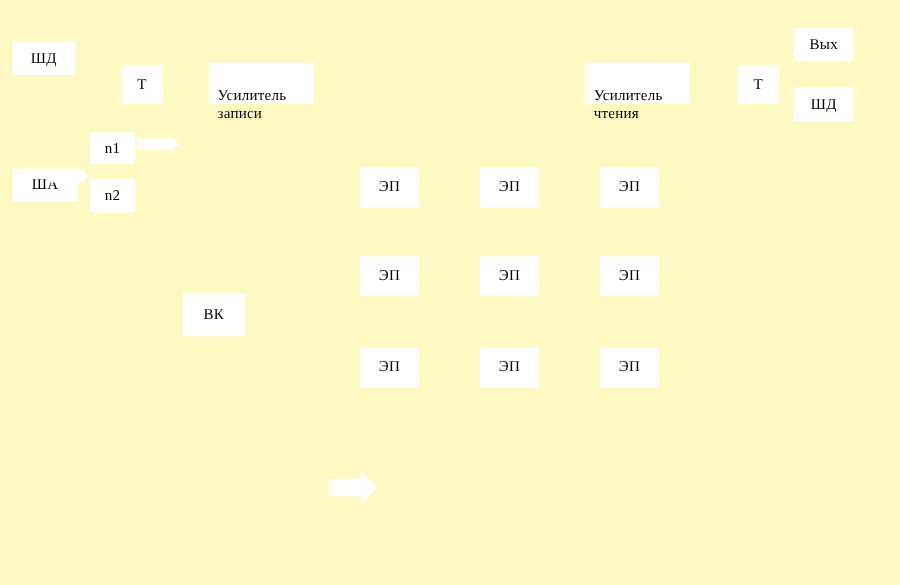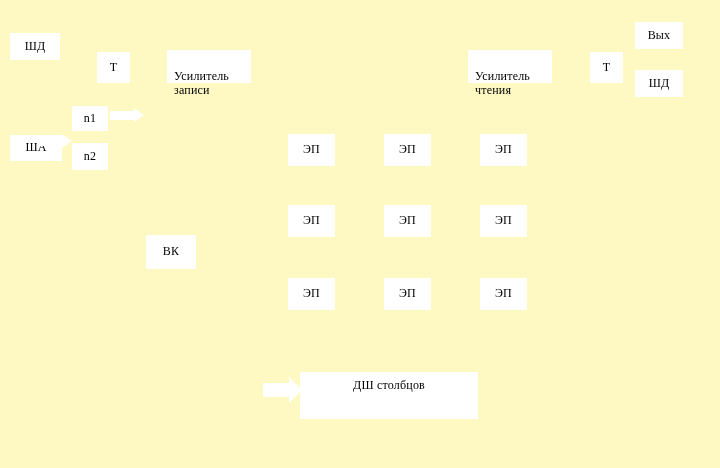--- a/index.html
+++ b/index.html
@@ -149,17 +149,14 @@
 
   <div class="box" style="left:635px; top:70px; width:48px; height:27px;">
     <span class="label">ШД</span>
   </div>
 
   <div>
     <div class="blockarrow-shaft" style="left:263px; top:383px; width:26px; height:14px;"></div>
     <div class="blockarrow-head" style="left:289px; top:377px;"></div>
   </div>
 
-  <div class="box topcenter" style="left:300px; top:372px; width:178px; height:47px;">
-    <span class="label">ДШ столбцов</span>
-  </div>
 
 </div>
 
 </body></html>

